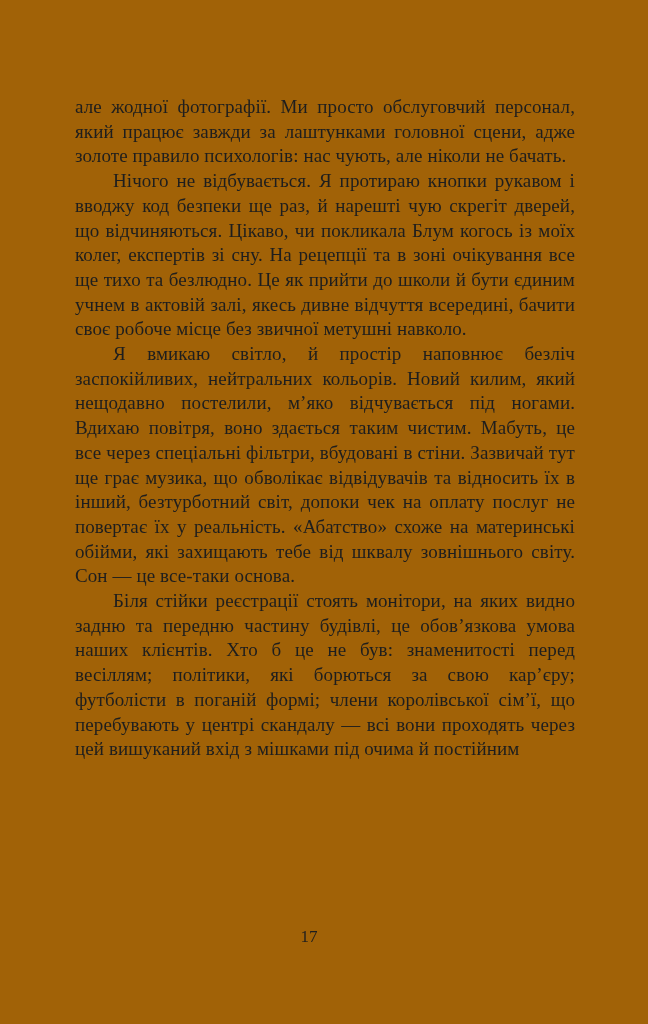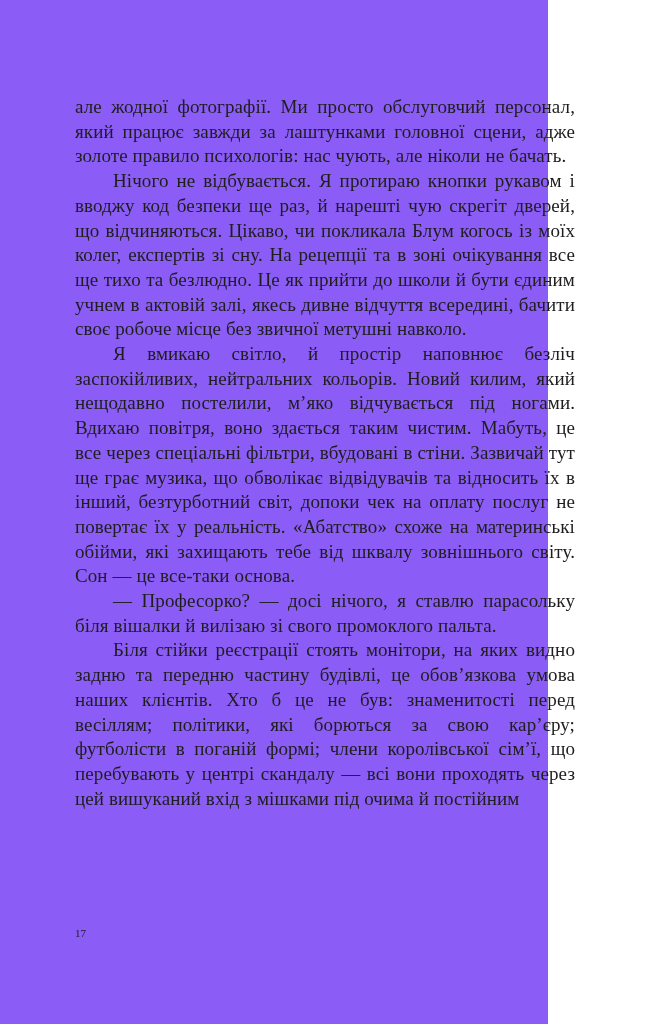--- a/index.html
+++ b/index.html
@@ -9,23 +9,23 @@
   }
   body {
     width: 648px;
     height: 1024px;
     overflow: hidden;
     font-family: "Liberation Serif", "DejaVu Serif", serif;
     color: #1e1e1e;
   }
   .page {
     position: relative;
-    width: 548px;
+    width: 648px;
     height: 1024px;
-    background: #8b5cf6;
+    background: #a16207;
   }
   .text-block {
     position: absolute;
     left: 75px;
     top: 95px;
     width: 500px;
     text-align: justify;
     font-size: 19px;
     line-height: 24.7px;
     letter-spacing: 0.1px;
@@ -38,30 +38,29 @@
     text-indent: 0;
   }
   .para.indent {
     text-indent: 38px;
   }
   .page-number {
     position: absolute;
     left: 75px;
     top: 927px;
     width: 468px;
-    text-align: left;
-    font-size: 11px;
+    text-align: center;
+    font-size: 17px;
     color: #1e1e1e;
   }
 </style>
 </head>
 <body>
 
 <div class="page">
   <div class="text-block">
       <p class="para" lang="uk">але жодної фотографії. Ми просто обслуговчий персонал, який працює завжди за лаштунками головної сцени, адже золоте правило психологів: нас чують, але ніколи не бачать.</p>
       <p class="para indent" lang="uk">Нічого не відбувається. Я протираю кнопки рукавом і вводжу код безпеки ще раз, й нарешті чую скрегіт дверей, що відчиняються. Цікаво, чи покликала Блум когось із моїх колег, експертів зі сну. На рецепції та в зоні очікування все ще тихо та безлюдно. Це як прийти до школи й бути єдиним учнем в актовій залі, якесь дивне відчуття всередині, бачити своє робоче місце без звичної метушні навколо.</p>
       <p class="para indent" lang="uk">Я вмикаю світло, й простір наповнює безліч заспокійливих, нейтральних кольорів. Новий килим, який нещодавно постелили, м’яко відчувається під ногами. Вдихаю повітря, воно здається таким чистим. Мабуть, це все через спеціальні фільтри, вбудовані в стіни. Зазвичай тут ще грає музика, що обволікає відвідувачів та відносить їх в інший, безтурботний світ, допоки чек на оплату послуг не повертає їх у реальність. «Абатство» схоже на материнські обійми, які захищають тебе від шквалу зовнішнього світу. Сон — це все-таки основа.</p>
-      <p class="para indent" lang="uk">— Професорко? — досі нічого, я ставлю парасольку біля вішалки й вилізаю зі свого промоклого пальта.</p>
       <p class="para indent" lang="uk">Біля стійки реєстрації стоять монітори, на яких видно задню та передню частину будівлі, це обов’язкова умова наших клієнтів. Хто б це не був: знаменитості перед весіллям; політики, які борються за свою кар’єру; футболісти в поганій формі; члени королівської сім’ї, що перебувають у центрі скандалу — всі вони проходять через цей вишуканий вхід з мішками під очима й постійним</p>
     </div>
   <div class="page-number">17</div>
 </div>
 
 </body></html>

